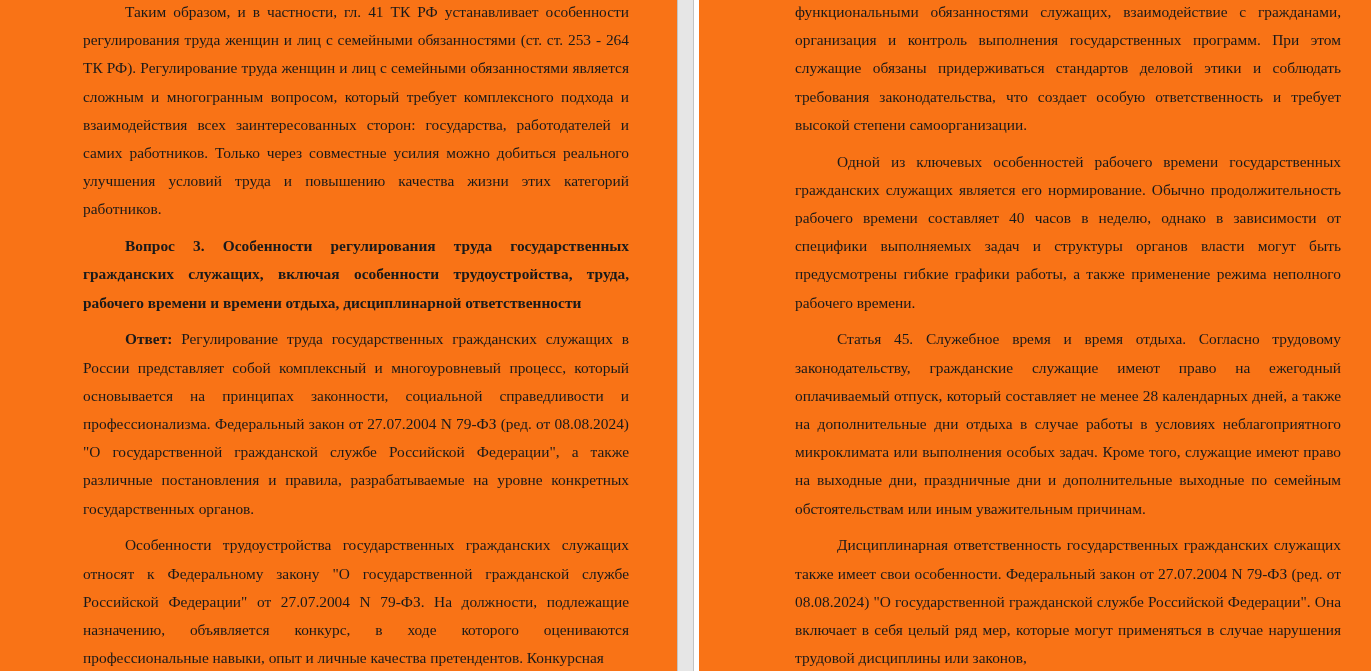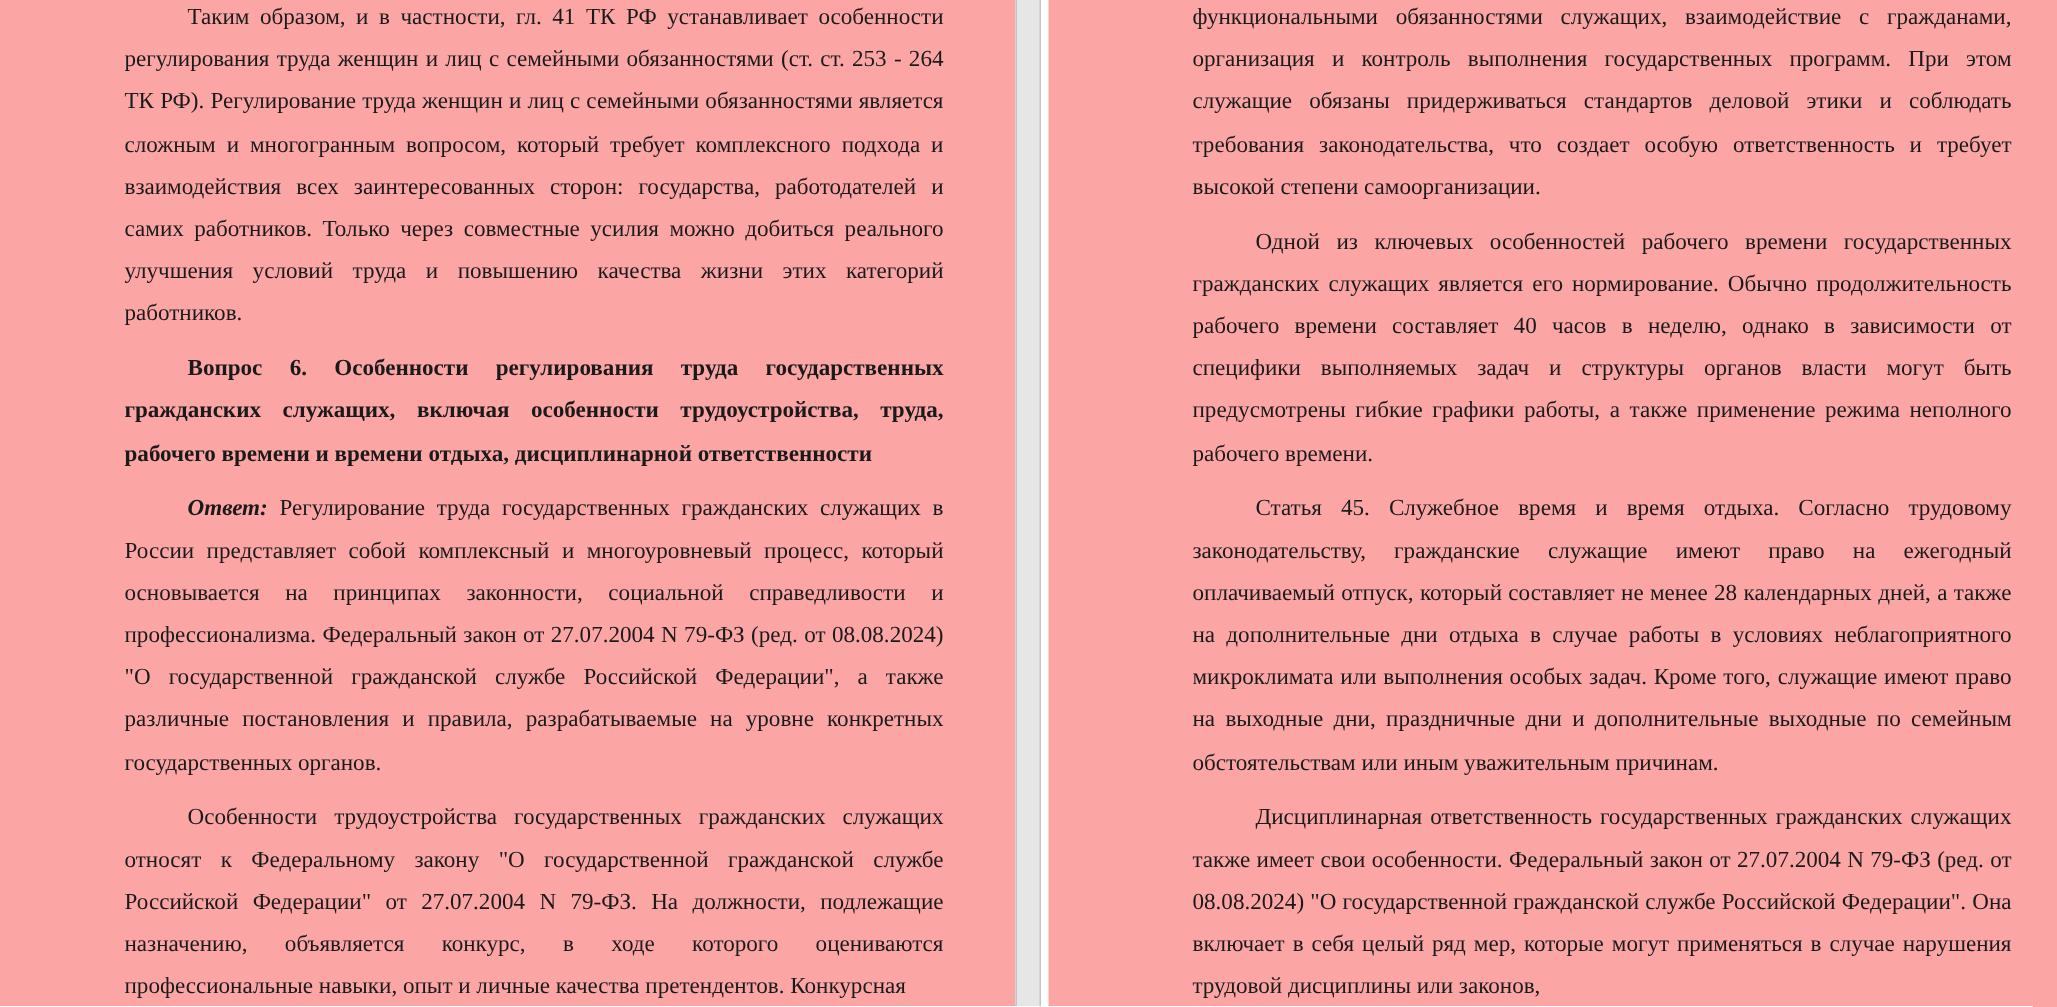--- a/index.html
+++ b/index.html
@@ -14,21 +14,21 @@
     position: relative;
     width: 1371px;
     height: 671px;
     overflow: hidden;
     background: #ffffff;
   }
   .page {
     position: absolute;
     top: 0;
     height: 671px;
-    background: #fca5a5;
+    background: #f97316;
     overflow: hidden;
   }
   .page-left { left: 0; width: 677px; }
   .page-right { left: 699px; width: 676px; }
   .gutter {
     position: absolute;
     top: 0;
     left: 677px;
     width: 17px;
     height: 671px;
@@ -49,31 +49,31 @@
   .page-left .text-col { left: 83px; top: -2px; }
   .page-right .text-col { left: 96px; top: -2px; }
   .para {
     margin: 0 0 8.6px 0;
     text-indent: 42px;
   }
   .para.cont { text-indent: 0; }
   .heading {
     font-weight: bold;
   }
-  .bold { font-weight: bold; font-style: italic; }
+  .bold { font-weight: bold; }
 </style>
 </head>
 <body>
 
 <div class="viewport">
 
   <div class="page page-left">
     <div class="text-col">
       <p class="para">Таким образом, и в частности, гл. 41 ТК РФ устанавливает особенности регулирования труда женщин и лиц с семейными обязанностями (ст. ст. 253 - 264 ТК РФ). Регулирование труда женщин и лиц с семейными обязанностями является сложным и многогранным вопросом, который требует комплексного подхода и взаимодействия всех заинтересованных сторон: государства, работодателей и самих работников. Только через совместные усилия можно добиться реального улучшения условий труда и повышению качества жизни этих категорий работников.</p>
-      <p class="para heading">Вопрос 6. Особенности регулирования труда государственных гражданских служащих, включая особенности трудоустройства, труда, рабочего времени и времени отдыха, дисциплинарной ответственности</p>
+      <p class="para heading">Вопрос 3. Особенности регулирования труда государственных гражданских служащих, включая особенности трудоустройства, труда, рабочего времени и времени отдыха, дисциплинарной ответственности</p>
       <p class="para"><span class="bold">Ответ:</span><span> Регулирование труда государственных гражданских служащих в России представляет собой комплексный и многоуровневый процесс, который основывается на принципах законности, социальной справедливости и профессионализма. Федеральный закон от 27.07.2004 N 79-ФЗ (ред. от 08.08.2024) "О государственной гражданской службе Российской Федерации", а также различные постановления и правила, разрабатываемые на уровне конкретных государственных органов.</span></p>
       <p class="para">Особенности трудоустройства государственных гражданских служащих относят к Федеральному закону "О государственной гражданской службе Российской Федерации" от 27.07.2004 N 79-ФЗ. На должности, подлежащие назначению, объявляется конкурс, в ходе которого оцениваются профессиональные навыки, опыт и личные качества претендентов. Конкурсная</p>
     </div>
   </div>
 
   <div class="gutter"></div>
 
   <div class="page page-right">
     <div class="text-col">
       <p class="para cont">функциональными обязанностями служащих, взаимодействие с гражданами, организация и контроль выполнения государственных программ. При этом служащие обязаны придерживаться стандартов деловой этики и соблюдать требования законодательства, что создает особую ответственность и требует высокой степени самоорганизации.</p>

